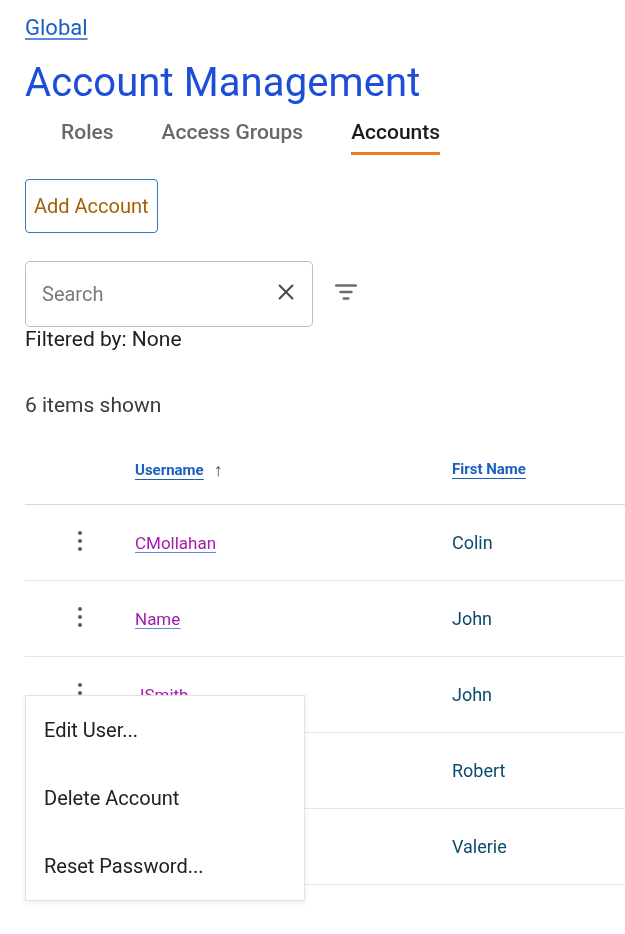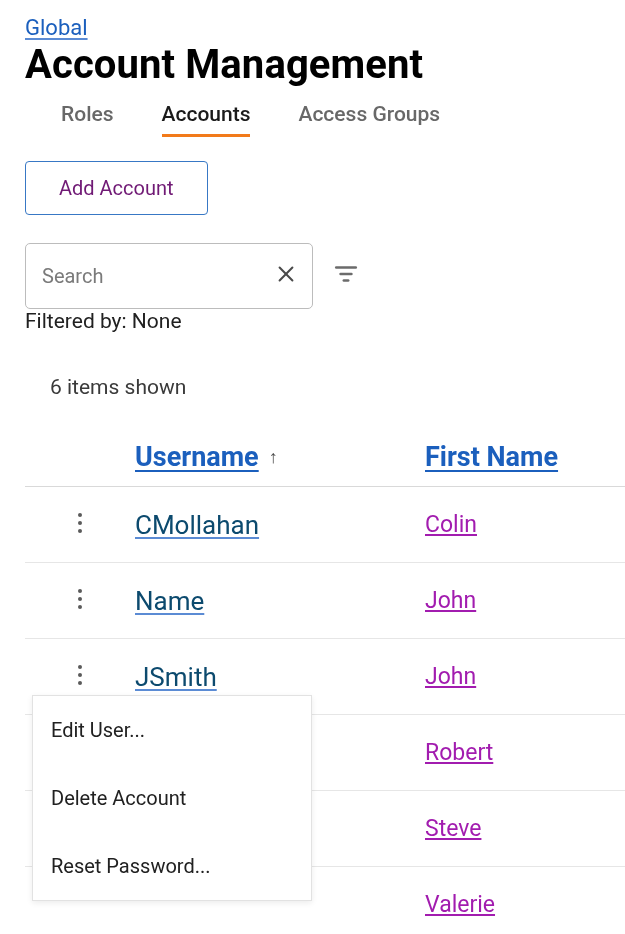--- a/index.html
+++ b/index.html
@@ -20,23 +20,23 @@
       color: #1b5fbd;
       text-decoration: underline;
       text-decoration-color: #5b8bd4;
       text-underline-offset: 3px;
     }
     .breadcrumb {
       font-size: 22px;
     }
     .page-title {
       font-size: 40px;
-      font-weight: 700;
-      color: #000000;
-      margin-top: 1px;
+      font-weight: 400;
+      color: #1d4ed8;
+      margin-top: 19px;
       letter-spacing: 0.1px;
     }
     .tabs {
       display: flex;
       gap: 48px;
       margin-top: 14px;
       padding-left: 36px;
       font-size: 21px;
       font-weight: 500;
     }
@@ -46,23 +46,23 @@
       cursor: pointer;
     }
     .tab.active {
       color: #1b1b1b;
       border-bottom: 3px solid #f27a1a;
     }
     .add-btn {
       margin-top: 24px;
       border: 1px solid #3878c5;
       background: #fff;
-      color: #701a75;
+      color: #a16207;
       font-size: 20px;
-      padding: 14px 33px;
+      padding: 14px 8px;
       border-radius: 4px;
       cursor: pointer;
       font-family: inherit;
     }
     .search-row {
       display: flex;
       align-items: center;
       margin-top: 28px;
       gap: 20px;
     }
@@ -94,21 +94,20 @@
     .filter-icon {
       color: #6b6b6b;
       cursor: pointer;
     }
     .filtered-by {
       font-size: 21px;
       color: #212121;
     }
     .items-shown {
       margin-top: 42px;
-      margin-left: 25px;
       font-size: 21px;
       color: #3a3a3a;
     }
     .table {
       margin-top: 42px;
       width: 100%;
     }
     .thead, .trow {
       display: flex;
       align-items: center;
@@ -127,50 +126,50 @@
       align-items: center;
     }
     .col-username {
       width: 290px;
       display: flex;
       align-items: center;
       gap: 10px;
     }
     .col-firstname {
       flex: 1;
+      margin-left: 27px;
     }
     .th-link {
       color: #1b5fbd;
-      font-size: 27px;
+      font-size: 15px;
       font-weight: 700;
       text-decoration: underline;
       text-underline-offset: 4px;
       cursor: pointer;
     }
     .sort-arrow {
       color: #4a4a4a;
       font-size: 18px;
     }
     .kebab {
       cursor: pointer;
       color: #5a5a5a;
       padding: 8px;
     }
     .un-link {
+      color: #a21caf;
+      font-size: 17px;
+    }
+    .fn-text {
+      font-size: 18px;
       color: #0c4a6e;
-      font-size: 26px;
-    }
-    .fn-text {
-      font-size: 23px;
-      color: #a21caf;
-      text-decoration: underline;
     }
     .context-menu {
       position: absolute;
-      left: 32px;
+      left: 25px;
       top: 695px;
       width: 280px;
       background: #fff;
       border: 1px solid #e2e2e2;
       box-shadow: 0 2px 6px rgba(0,0,0,0.08);
       z-index: 10;
     }
     .context-menu-item {
       padding: 22px 18px;
       font-size: 20px;
@@ -182,22 +181,22 @@
 <body>
 
 
 
 <a href="#" class="breadcrumb">Global</a>
 
 <h1 class="page-title">Account Management</h1>
 
 <div class="tabs">
   <div class="tab">Roles</div>
+  <div class="tab">Access Groups</div>
   <div class="tab active">Accounts</div>
-  <div class="tab">Access Groups</div>
 </div>
 
 <button class="add-btn">Add Account</button>
 
 <div class="search-row">
   <div class="search-box">
     <input type="text" placeholder="Search" style="">
     <span class="clear-icon">
       <svg width="22" height="22" viewBox="0 0 24 24" fill="none" stroke="currentColor" stroke-width="2.2" stroke-linecap="round">
           <line x1="5" y1="5" x2="19" y2="19"></line>
@@ -279,27 +278,20 @@
   </div>
 
   <div class="trow">
     <div class="col-actions"></div>
     <div class="col-username">
         <a href="#" class="un-link"></a>
       </div>
     <div class="col-firstname"><span class="fn-text">Robert</span></div>
   </div>
 
-  <div class="trow">
-    <div class="col-actions"></div>
-    <div class="col-username">
-        <a href="#" class="un-link"></a>
-      </div>
-    <div class="col-firstname"><span class="fn-text">Steve</span></div>
-  </div>
 
   <div class="trow">
     <div class="col-actions"></div>
     <div class="col-username">
         <a href="#" class="un-link"></a>
       </div>
     <div class="col-firstname"><span class="fn-text">Valerie</span></div>
   </div>
 </div>
 

